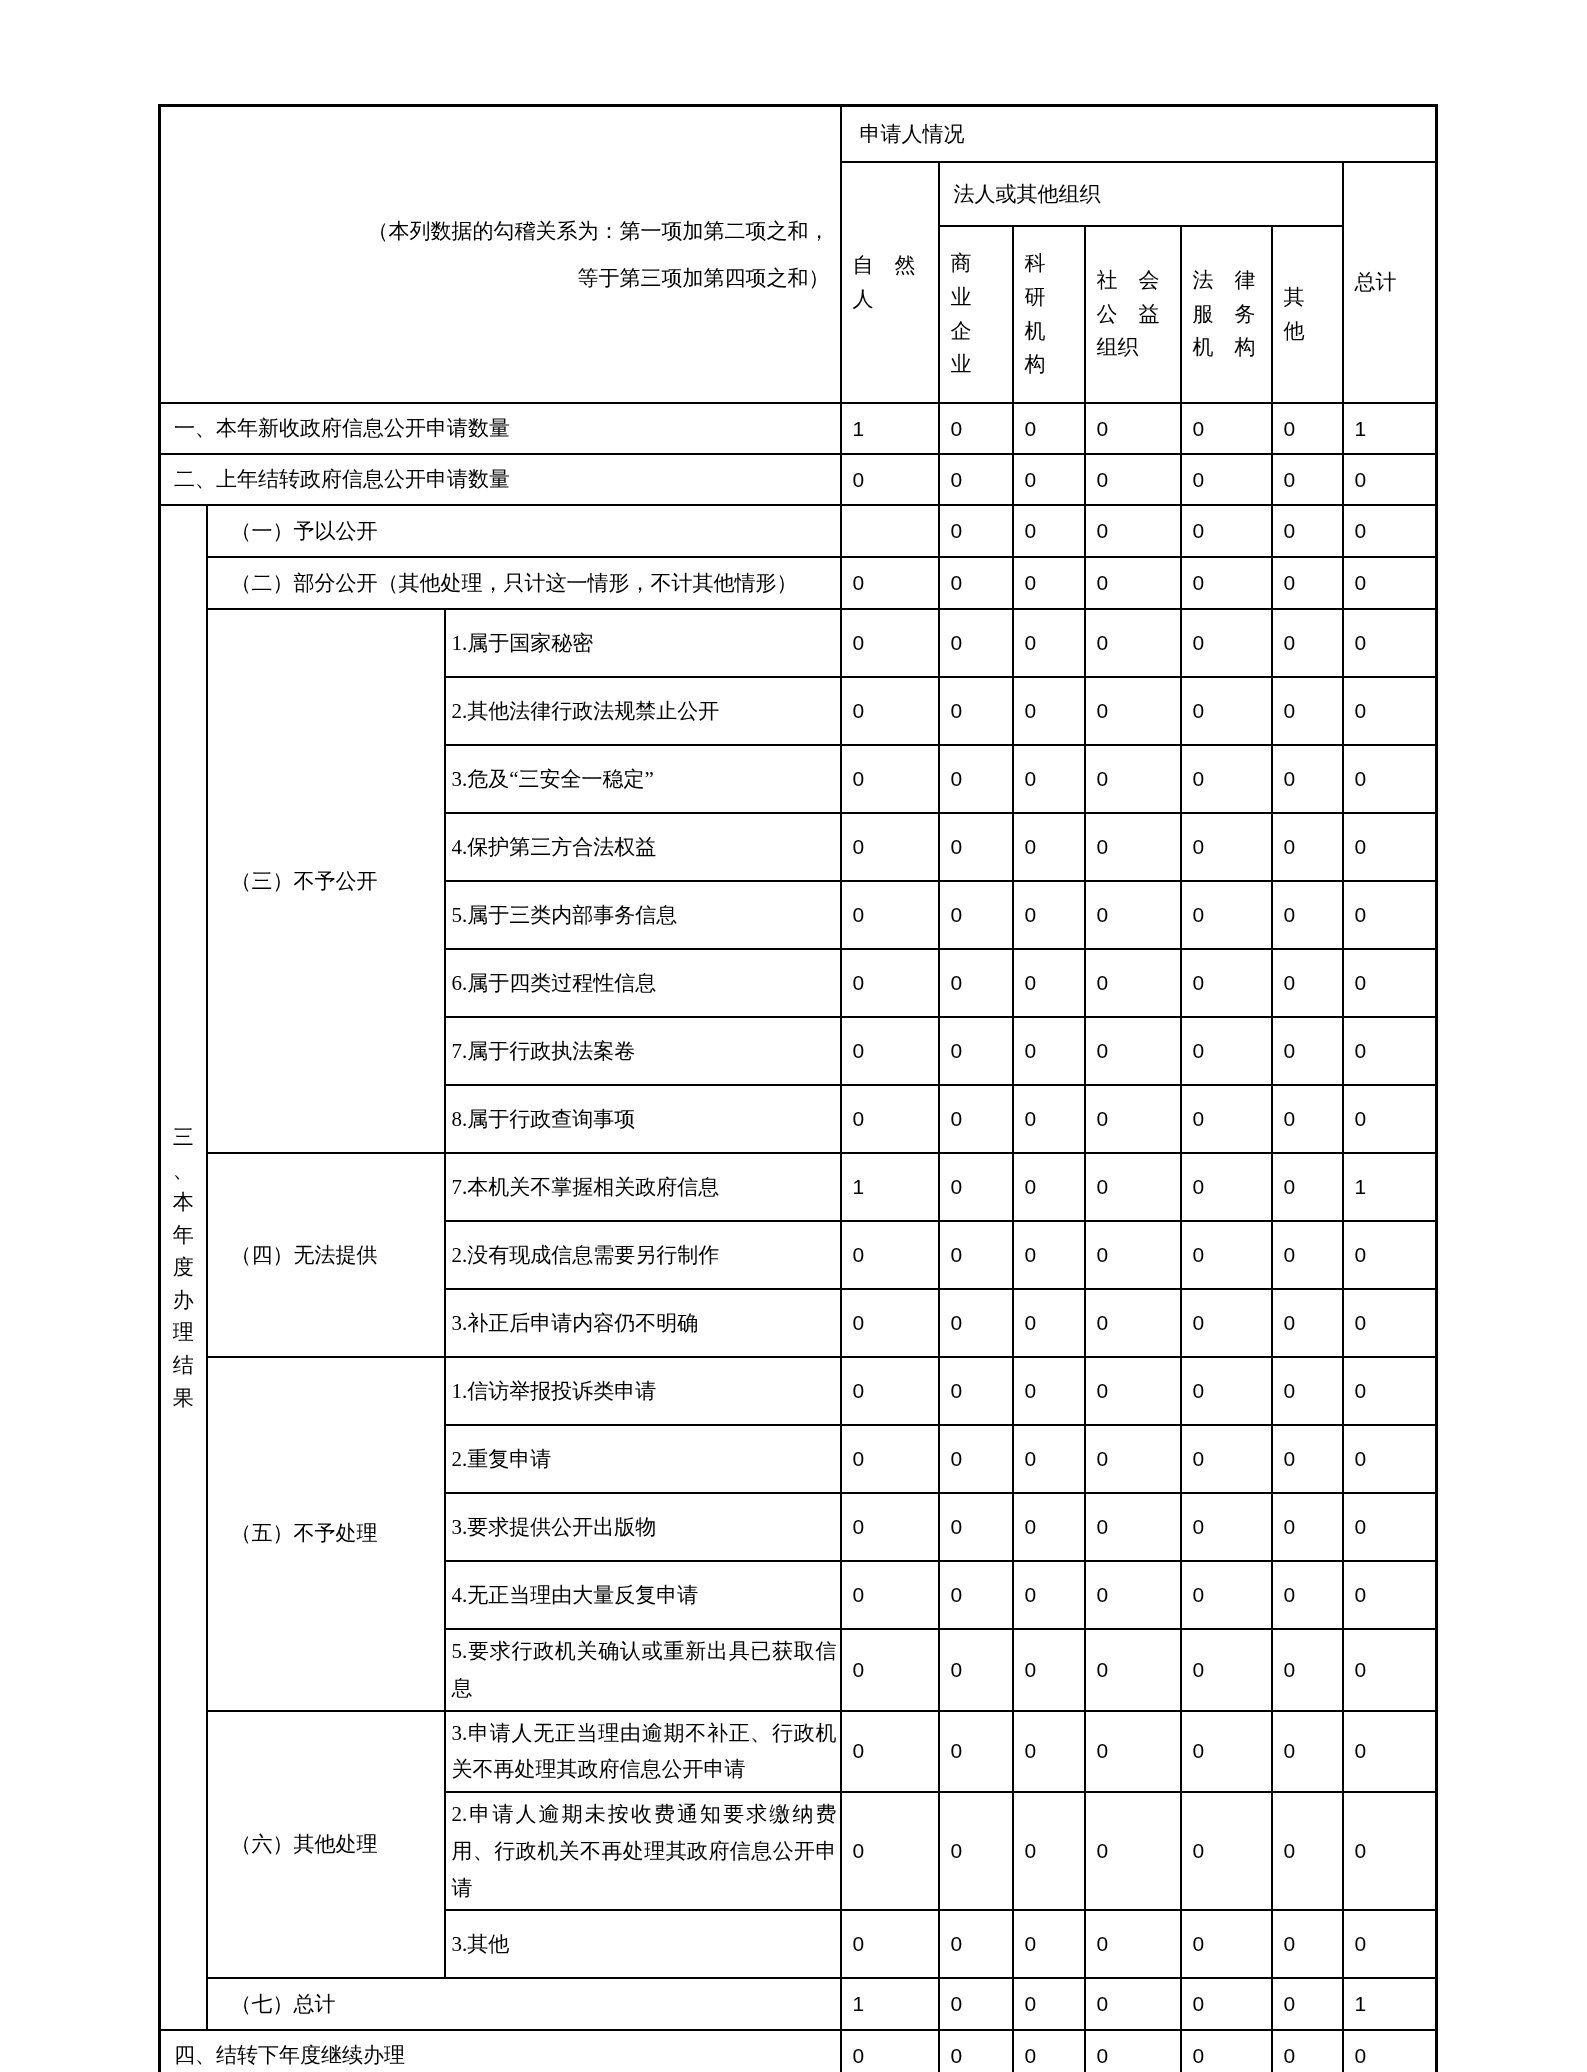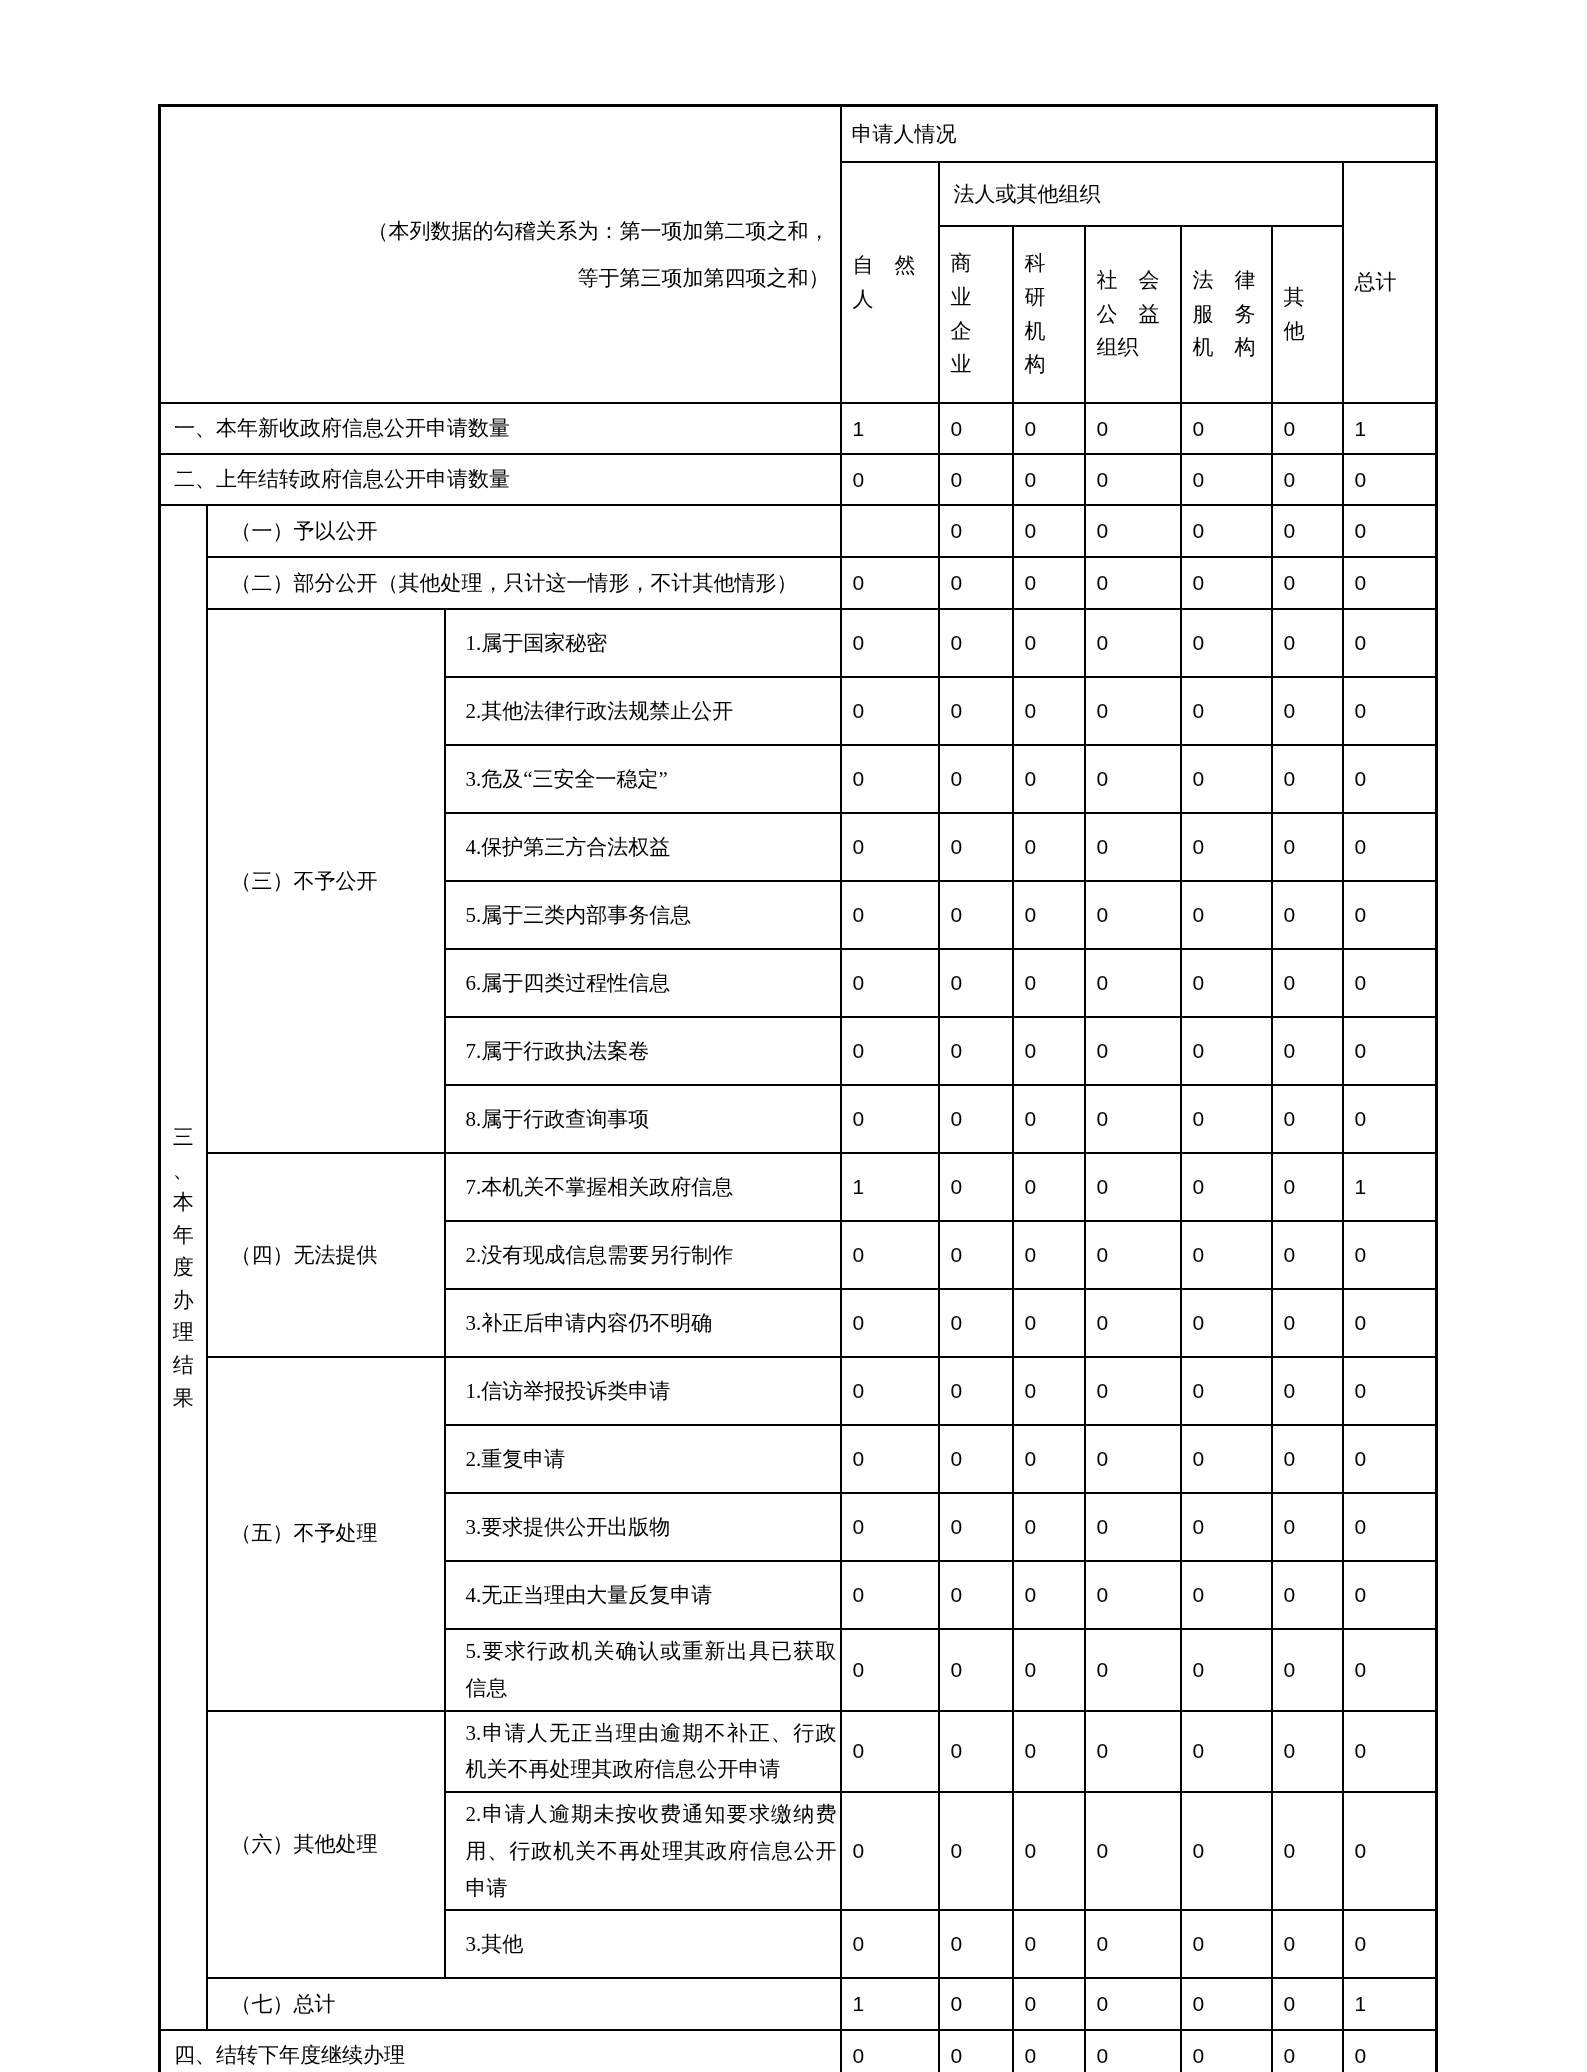--- a/index.html
+++ b/index.html
@@ -37,21 +37,21 @@
     text-align: right;
     vertical-align: middle;
     padding: 4px 10px 4px 14px;
     line-height: 2.2;
     font-size: 21px;
   }
   th.h-applicant {
     height: 52px;
     text-align: left;
     vertical-align: middle;
-    padding-left: 10px;
+    padding-left: 18px;
   }
   th.h-legal {
     height: 60px;
     text-align: left;
     vertical-align: middle;
     padding-left: 14px;
   }
   th.h-col {
     white-space: pre-line;
     text-align: left;
@@ -64,21 +64,21 @@
   tr.r-top  td { height: 43px; }
   tr.r-cat  td { height: 44px; }
   tr.r-sub  td { height: 60px; }
   td.lbl {
     vertical-align: middle;
     line-height: 1.75;
     padding: 3px 6px 3px 10px;
   }
   td.top { padding-left: 13px; }
   td.cat { padding-left: 23px; margin-left: 12px; }
-  td.sub { padding-left: 20px; text-align: justify; padding-right: 3px; }
+  td.sub { padding-left: 6px; text-align: justify; padding-right: 3px; }
   td.vert {
     white-space: pre-line;
     text-align: center;
     vertical-align: middle;
     line-height: 1.55;
     padding: 0;
   }
   td.val {
     font-family: "Liberation Sans", "DejaVu Sans", sans-serif;
     font-size: 21px;

